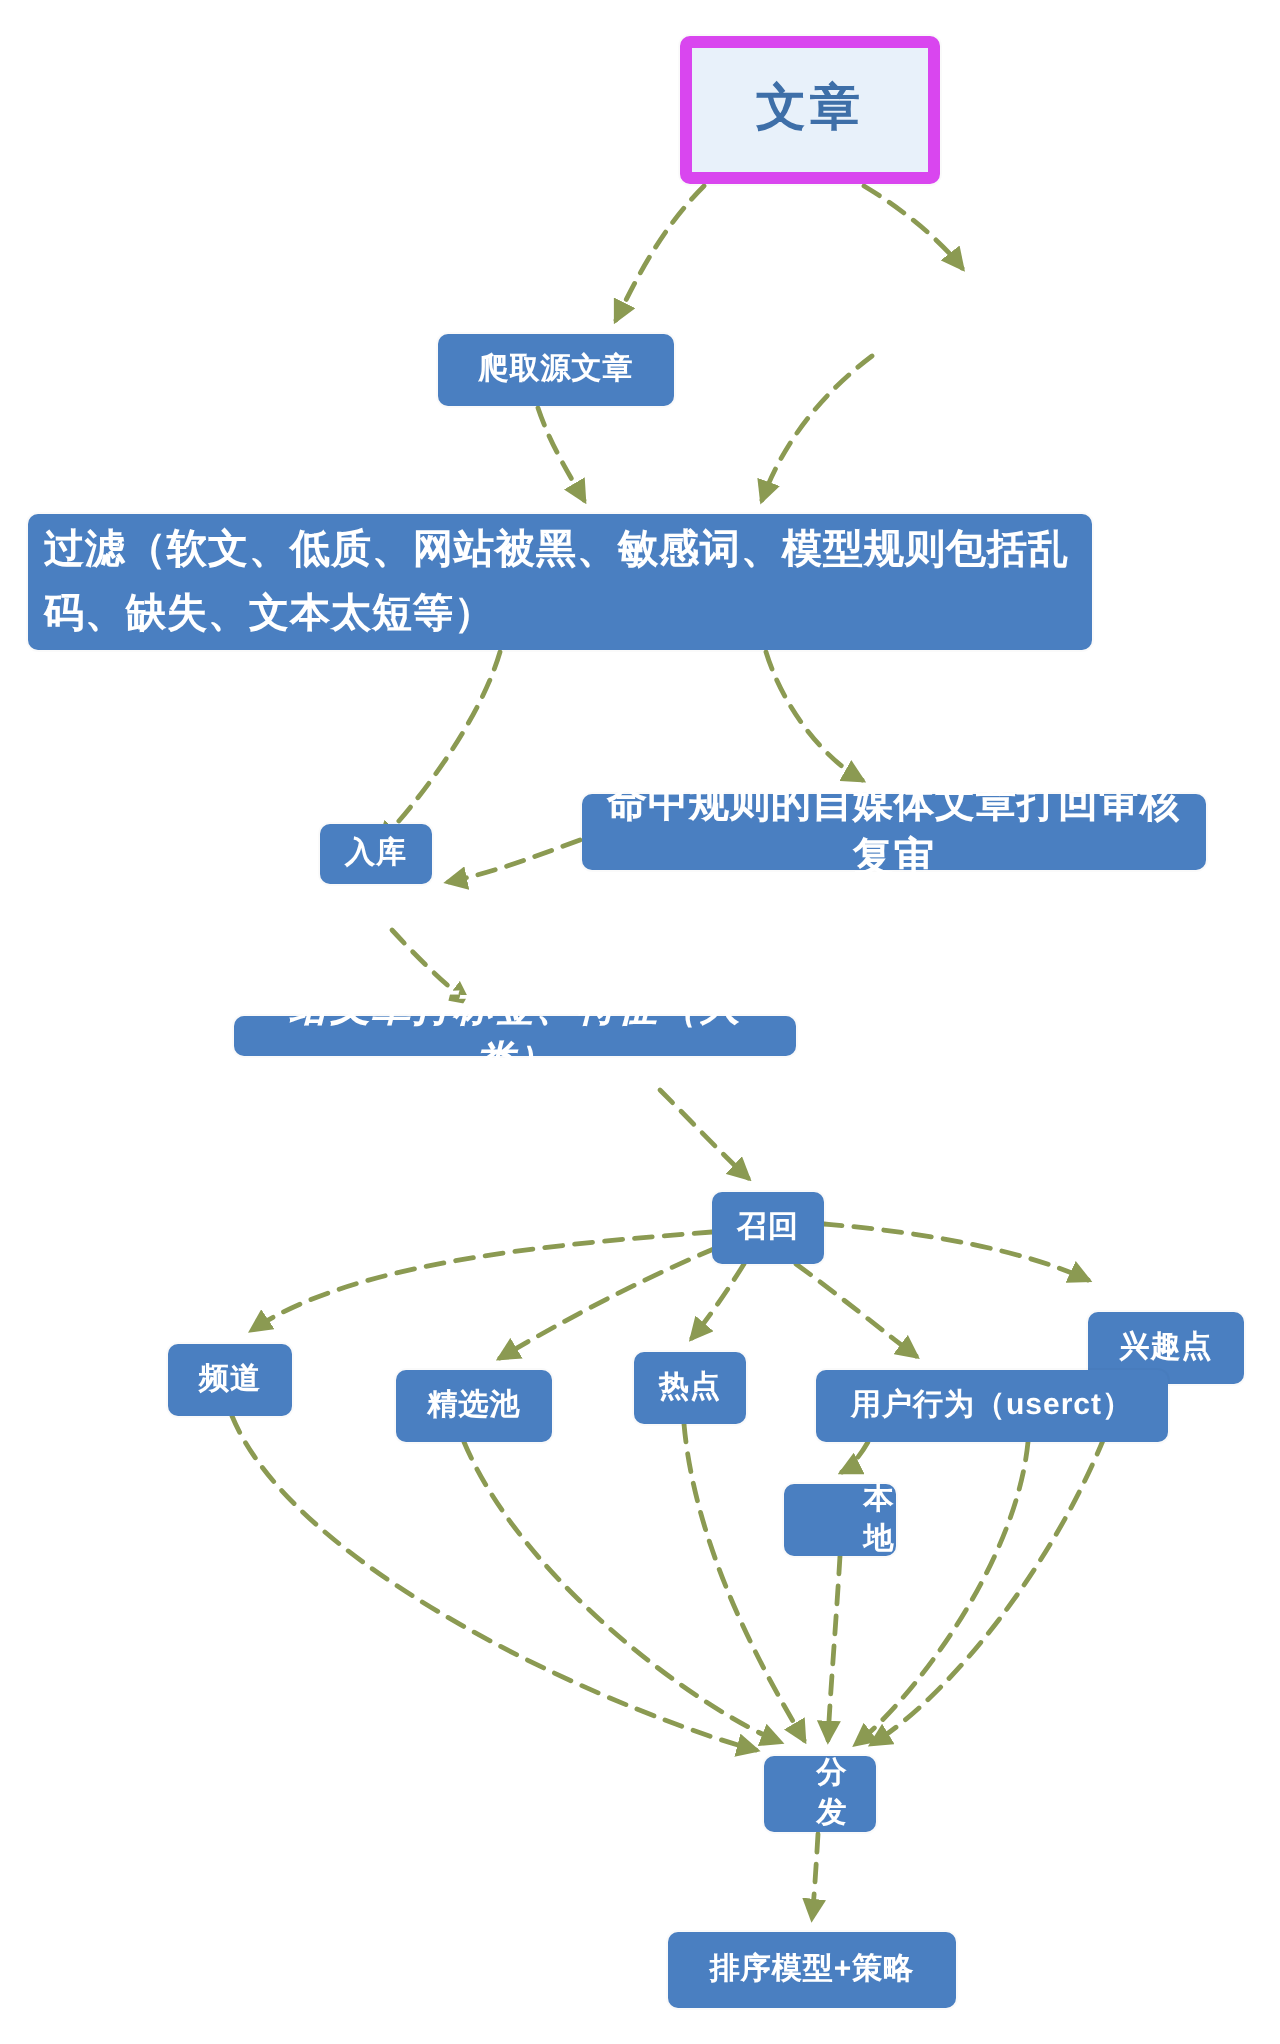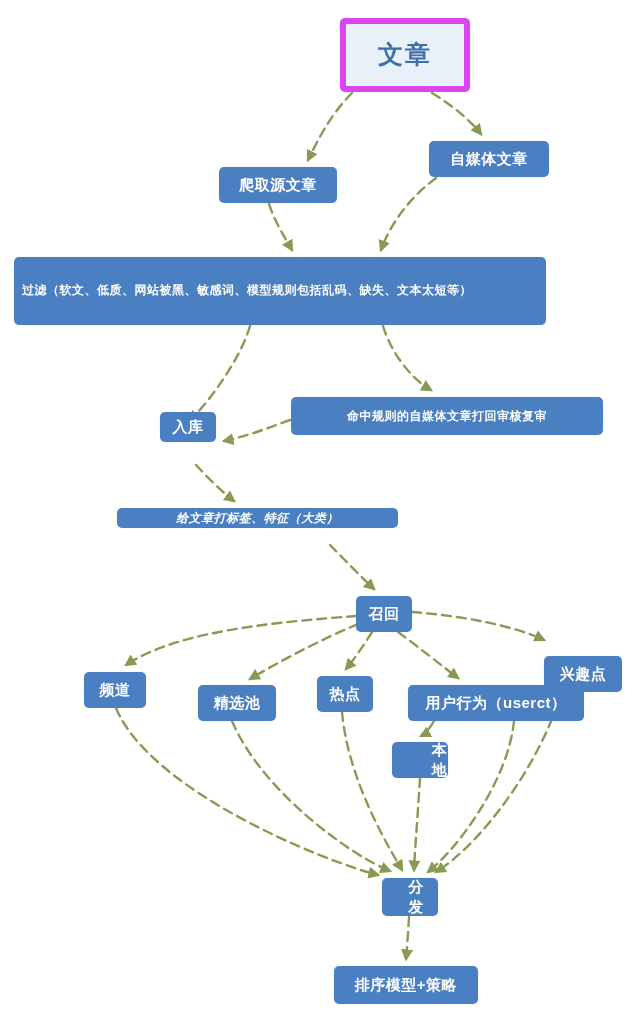--- a/index.html
+++ b/index.html
@@ -46,21 +46,21 @@
     font-size: 25px;
     font-weight: bold;
     letter-spacing: 2px;
   }
   .node.wide-text {
     text-align: left;
     justify-content: flex-start;
     line-height: 1.6;
   }
   .fs15 { font-size: 15px; }
-  .fs16 { font-size: 12px; }
+  .fs16 { font-size: 20px; }
 </style>
 </head>
 <body>
 
 <div id="diagram">
 
   <svg class="edges" viewBox="0 0 640 1022">
     <defs>
       <marker id="arrow" viewBox="0 0 10 10" refX="8" refY="5" markerWidth="5" markerHeight="5" orient="auto-start-reverse">
         <path d="M 0 0 L 10 5 L 0 10 z" fill="#8b9a52"></path>
@@ -115,23 +115,20 @@
   </svg>
 
   <div class="node title" style="left:340px; top:18px; width:130px; height:74px;">
     <span>文章</span>
   </div>
 
   <div class="node fs15" style="left:219px; top:167px; width:118px; height:36px;">
     <span>爬取源文章</span>
   </div>
 
-  <div class="node fs15" style="left:429px; top:141px; width:120px; height:36px;">
-    <span>自媒体文章</span>
-  </div>
 
   <div class="node fs16 wide-text" style="left:14px; top:257px; width:532px; height:68px;">
     <span>过滤（软文、低质、网站被黑、敏感词、模型规则包括乱码、缺失、文本太短等）</span>
   </div>
 
   <div class="node fs16" style="left:291px; top:397px; width:312px; height:38px;">
     <span>命中规则的自媒体文章打回审核复审</span>
   </div>
 
   <div class="node fs15" style="left:160px; top:412px; width:56px; height:30px;font-family:Liberation Serif, serif;">

